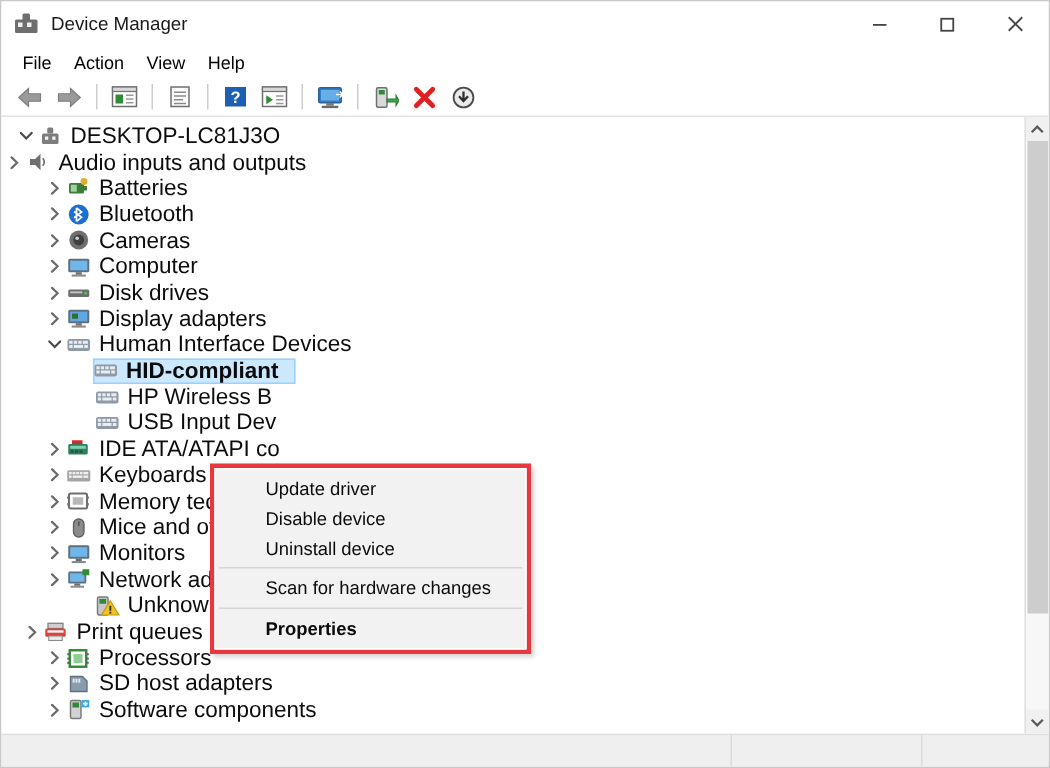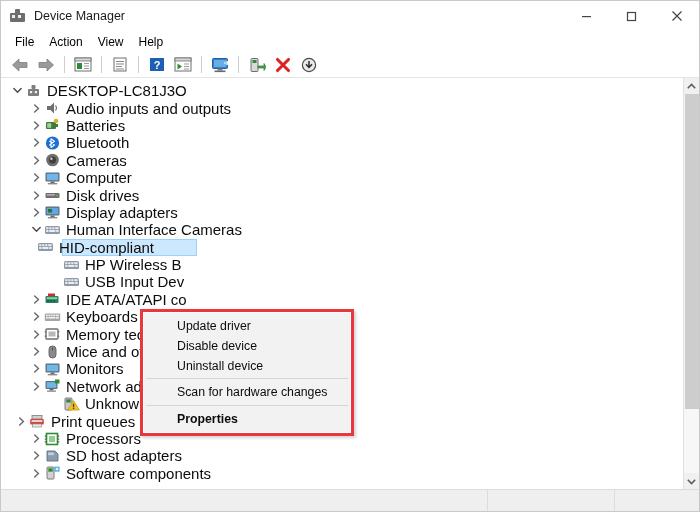--- a/index.html
+++ b/index.html
@@ -369,21 +369,21 @@
           <div class="ic">
             <svg width="17" height="16" viewBox="0 0 17 16">
               <rect x="3" y="6" width="11" height="7" rx="1" fill="#7d7d7d"></rect>
               <rect x="5" y="8" width="2.2" height="2.2" fill="#f2f2f2"></rect>
               <rect x="9.8" y="8" width="2.2" height="2.2" fill="#f2f2f2"></rect>
               <rect x="6.5" y="2" width="4" height="4" rx="1" fill="#7d7d7d"></rect>
             </svg>
           </div>
           <div class="lbl">DESKTOP-LC81J3O</div>
         </div>
-        <div class="row" style="padding-left: 27px;">
+        <div class="row" style="">
           <div class="twisty">
             <svg width="7" height="9" viewBox="0 0 7 9">
               <path d="M1.7 0.9 L5.4 4.5 L1.7 8.1" stroke="#6a6a6a" stroke-width="1.45" fill="none" stroke-linecap="round"></path>
             </svg>
           </div>
           <div class="ic">
             <svg width="17" height="16" viewBox="0 0 17 16">
               <path d="M3 6 L6.5 6 L10 2.5 L10 13.5 L6.5 10 L3 10 Z" fill="#6f6f6f"></path>
               <path d="M11.5 5.5 Q13.5 8 11.5 10.5" stroke="#6f6f6f" stroke-width="1.1" fill="none"></path>
             </svg>
@@ -494,23 +494,23 @@
               <rect x="1" y="4" width="15" height="8" rx="1.5" fill="#8f9aa6"></rect>
               <rect x="2.2" y="5.2" width="2.2" height="2" fill="#e8edf2"></rect>
               <rect x="5.2" y="5.2" width="2.2" height="2" fill="#e8edf2"></rect>
               <rect x="8.2" y="5.2" width="2.2" height="2" fill="#e8edf2"></rect>
               <rect x="11.2" y="5.2" width="3.4" height="2" fill="#e8edf2"></rect>
               <rect x="2.2" y="8" width="2.2" height="2" fill="#e8edf2"></rect>
               <rect x="5.2" y="8" width="6.2" height="2" fill="#e8edf2"></rect>
               <rect x="12.2" y="8" width="2.4" height="2" fill="#e8edf2"></rect>
             </svg>
           </div>
-          <div class="lbl">Human Interface Cameras</div>
-        </div>
-        <div class="row sel" style="padding-left: 20px;">
+          <div class="lbl">Human Interface Devices</div>
+        </div>
+        <div class="row sel" style="padding-left: 45px; font-weight: bold;">
           <div class="selbg" style="left: 61px; width: 135px;"></div>
           <div class="twisty"></div>
           <div class="ic">
             <svg width="17" height="16" viewBox="0 0 17 16">
               <rect x="1" y="4" width="15" height="8" rx="1.5" fill="#8f9aa6"></rect>
               <rect x="2.2" y="5.2" width="2.2" height="2" fill="#e8edf2"></rect>
               <rect x="5.2" y="5.2" width="2.2" height="2" fill="#e8edf2"></rect>
               <rect x="8.2" y="5.2" width="2.2" height="2" fill="#e8edf2"></rect>
               <rect x="11.2" y="5.2" width="3.4" height="2" fill="#e8edf2"></rect>
               <rect x="2.2" y="8" width="2.2" height="2" fill="#e8edf2"></rect>

